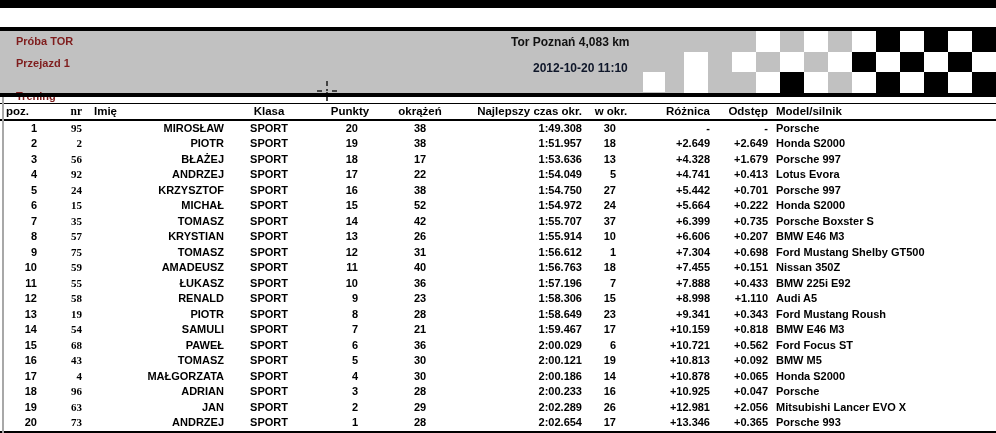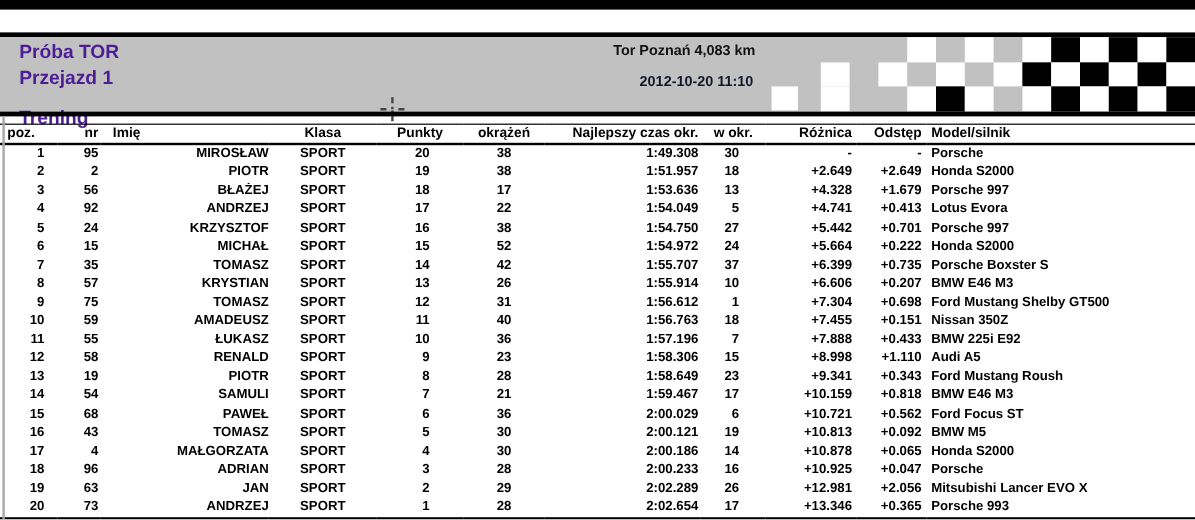--- a/index.html
+++ b/index.html
@@ -11,21 +11,21 @@
   .topbar { position:absolute; left:0; top:0; width:996px; height:8px; background:#000; }
   .titlebar {
     position:absolute; left:0; top:8px; width:996px; height:19px;
     display:flex; justify-content:space-between; align-items:flex-end;
   }
   .title { font-size:15.5px; font-weight:700; color:#000; padding-left:4px; letter-spacing:0.2px; white-space:nowrap; }
   .subtitle { font-size:13.5px; font-weight:700; color:#000; white-space:nowrap; padding-right:0; }
   .rule1 { position:absolute; left:0; top:27px; width:996px; height:4px; background:#000; }
   .panel { position:absolute; left:0; top:31px; width:996px; height:62px; background:#c1c1c1; }
   .rule2 { position:absolute; left:0; top:93px; width:996px; height:4px; background:#000; }
-  .panel-label { position:absolute; left:16px; font-size:16px; font-weight:700; color:#4c1d95; white-space:nowrap; }
+  .panel-label { position:absolute; left:16px; font-size:11px; font-weight:700; color:#7f1d1d; white-space:nowrap; }
   .pl0 { top:4px; } .pl1 { top:26px; } .pl2 { top:59px; }
   .track-name { position:absolute; left:511px; top:4px; font-size:12px; font-weight:700; color:#111; white-space:nowrap; }
   .session-dt { position:absolute; left:533px; top:30px; font-size:12px; font-weight:700; color:#0f172a; white-space:nowrap; }
   .crosshair { position:absolute; left:316px; top:49px; width:22px; height:22px; }
   .flag { position:absolute; left:660px; top:0; width:336px; height:62px;
           display:grid; grid-template-columns:repeat(14,24px); grid-template-rows:repeat(3,1fr); }
   .flag-cell { width:24px; height:100%; }
   .fw { background:#ffffff; } .fk { background:#000000; } .fg { background:transparent; }
   .flag-stray { position:absolute; left:-17px; top:41px; width:22px; height:20px; background:#fff; }
 
@@ -39,21 +39,21 @@
     height:16px; font-size:11.5px; font-weight:700; color:#000;
     white-space:nowrap; overflow:hidden;
   }
   table.results td {
     height:15.5px; font-size:11px; line-height:15.5px; font-weight:700; color:#000;
     white-space:nowrap; overflow:hidden;
   }
   td.norm { font-weight:400; color:#333; }
   
   .c0 { text-align:right; padding-right:11px; }
-  .c1 { text-align:right; padding-right:2px; }
+  .c1 { text-align:right; padding-right:2px;font-family:Liberation Serif, serif; }
   .c2 { text-align:right;  padding-left:10px; }
   .c3 { text-align:center; }
   .c4 { text-align:right; padding-right:28px; }
   .c5 { text-align:center; }
   .c6 { text-align:right; padding-right:2px; }
   .c7 { text-align:right; padding-right:22px; }
   .c8 { text-align:right; padding-right:4px; }
   .c9 { text-align:right; padding-right:4px; }
   .c10{ text-align:left;  padding-left:4px; }
   

